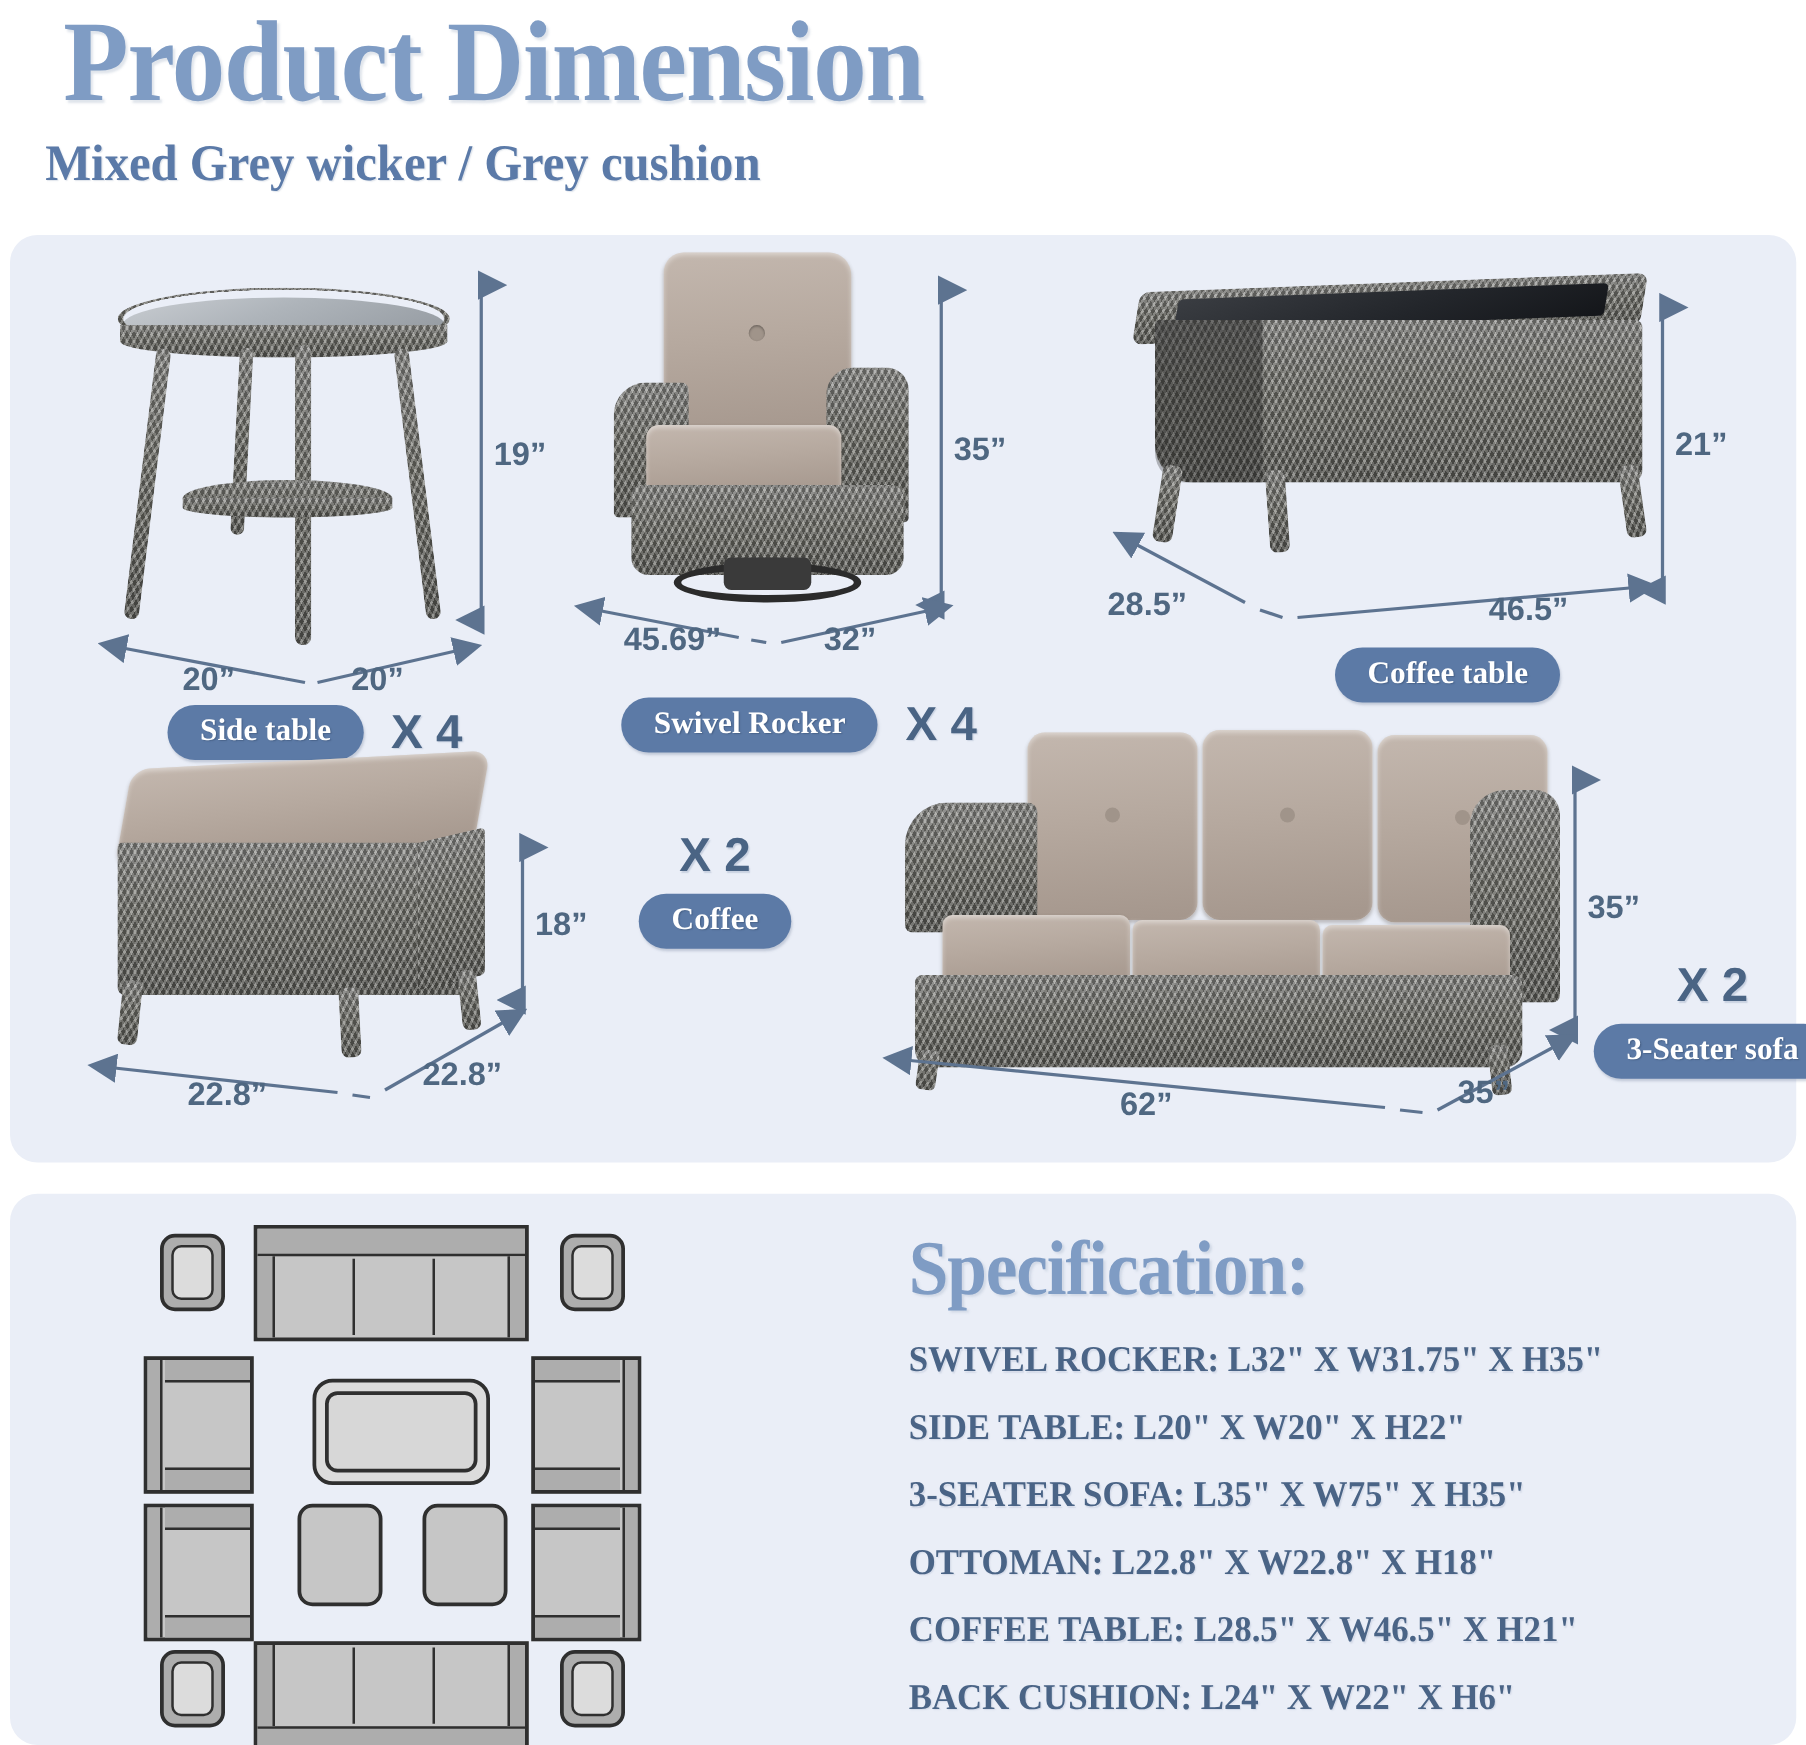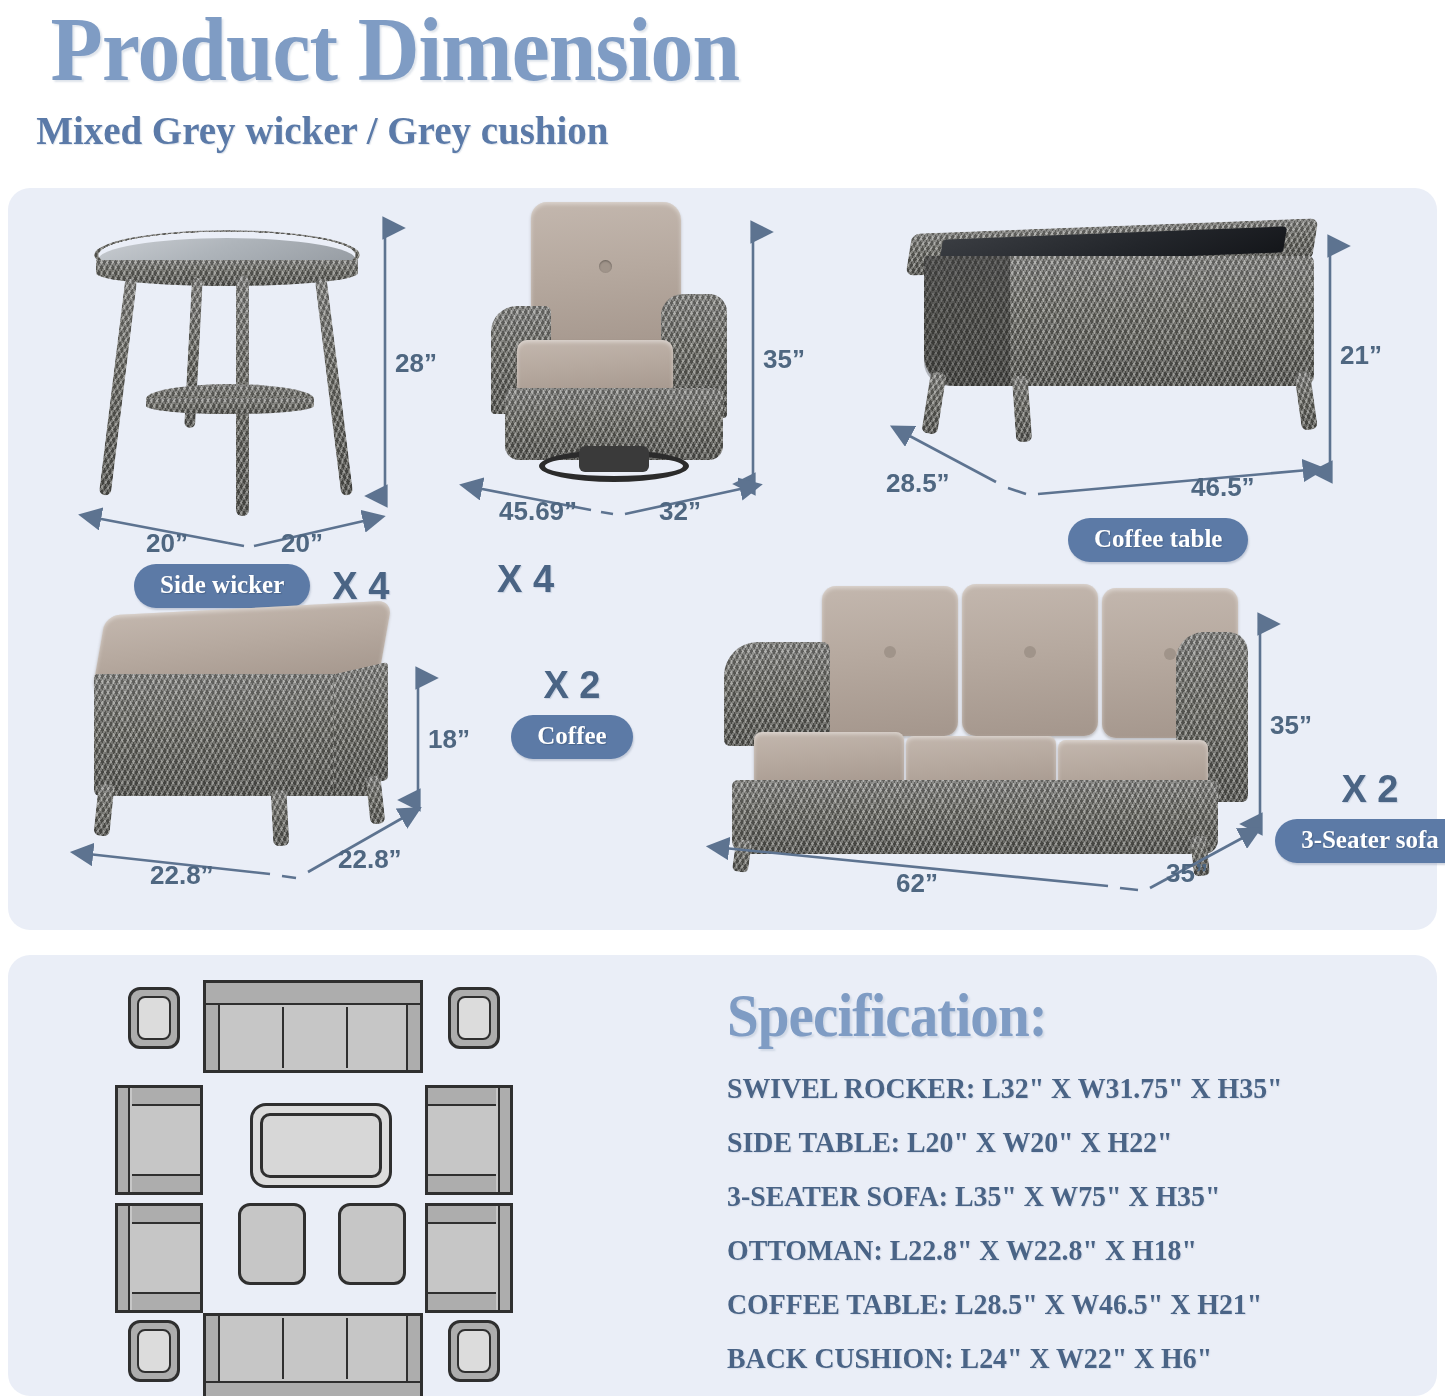--- a/index.html
+++ b/index.html
@@ -179,25 +179,25 @@
           <path d="M4.5,9 L0,0 L9,0 Z" fill="#5d7390"></path>
           </marker>
         <marker id="aL1" markerWidth="9" markerHeight="9" refX="7" refY="4.5" orient="auto">
           <path d="M9,0 L9,9 L0,4.5 Z" fill="#5d7390"></path>
           </marker>
         <marker id="aR1" markerWidth="9" markerHeight="9" refX="2" refY="4.5" orient="auto">
           <path d="M0,0 L0,9 L9,4.5 Z" fill="#5d7390"></path>
           </marker>
       </defs>
     </svg>
-    <span class="dim" style="left:327px; top:150px;">28”</span>
+    <span class="dim" style="left:327px; top:150px;">19”</span>
     <span class="dim" style="left:78px; top:330px;">20”</span>
     <span class="dim" style="left:213px; top:330px;">20”</span>
     <div style="position:absolute; left:66px; top:366px; display:flex; align-items:center; gap:22px;">
-      <span class="pill">Side wicker</span>
+      <span class="pill">Side table</span>
       <span class="mult">X 4</span>
     </div>
   </div>
 
   <div class="cell" style="left:455px; top:4px; width:360px; height:390px;">
     <div class="art" style="left:20px; top:6px; width:250px; height:300px;">
 
       <div class="cush" style="position:absolute;left:48px;top:4px;width:150px;height:150px;border-radius:16px 18px 8px 8px;"></div>
       <div style="position:absolute;left:116px;top:62px;width:13px;height:13px;border-radius:50%;
            background:#a0948a;box-shadow:inset 0 1px 2px rgba(0,0,0,0.35);"></div>
@@ -217,20 +217,21 @@
         <path d="M290,40 L290,292" marker-start="url(#aU)" marker-end="url(#aD)"></path>
         <path d="M14,296 L128,318" marker-start="url(#aL1)"></path>
         <path d="M138,320 L150,322"></path>
         <path d="M162,322 L282,296" marker-end="url(#aR1)"></path>
       </g>
     </svg>
     <span class="dim" style="left:300px; top:152px;">35”</span>
     <span class="dim" style="left:36px; top:304px;">45.69”</span>
     <span class="dim" style="left:196px; top:304px;">32”</span>
     <div style="position:absolute; left:34px; top:366px; display:flex; align-items:center; gap:22px;">
+      <span class="pill">Swivel Rocker</span>
       <span class="mult">X 4</span>
     </div>
   </div>
 
   <div class="cell" style="left:870px; top:34px; width:470px; height:360px;">
     <div class="art" style="left:24px; top:4px; width:420px; height:240px;">
 
       <div class="wick" style="position:absolute;left:8px;top:0px;width:404px;height:42px;
            border-radius:8px; transform:skewX(-9deg) skewY(-2.2deg);"></div>
       <div class="blackglass" style="position:absolute;left:40px;top:7px;width:342px;height:26px;

